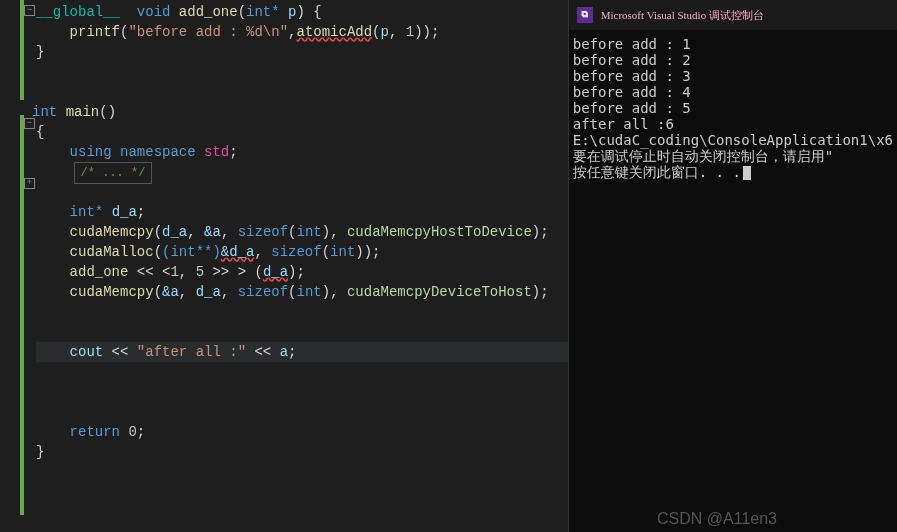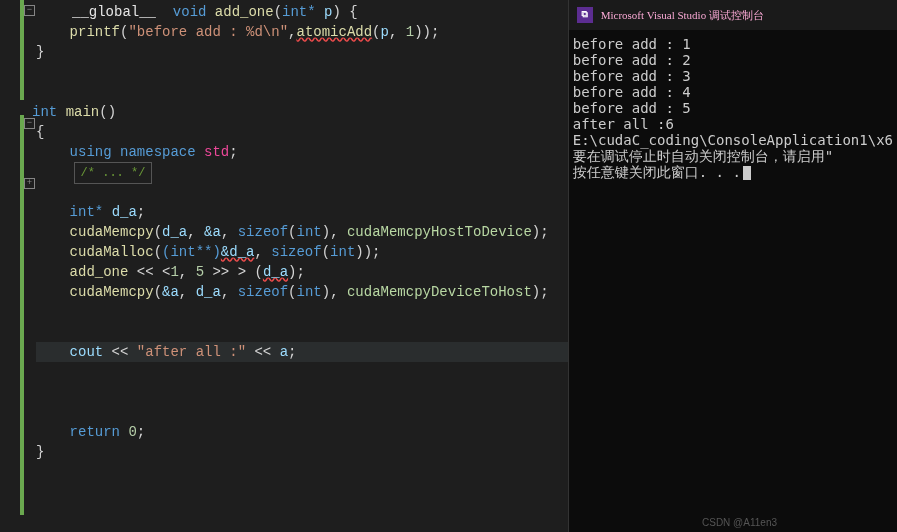--- a/index.html
+++ b/index.html
@@ -50,21 +50,21 @@
       position: absolute;
       left: 0;
       width: 4px;
       background: #6aa84f;
     }
     .kw { color: #569cd6; }
     .fn { color: #dcdcaa; }
     .str { color: #ce9178; }
     .num { color: #b5cea8; }
     .var { color: #9cdcfe; }
-    .macro { color: #e5e5e5; padding-left: 36px; }
+    .macro { color: #14b8a6; }
     .ns { color: #ec4899; }
     .enumv { color: #b8d7a3; }
     .squiggle {
       text-decoration: underline wavy #f14c4c;
       text-decoration-skip-ink: none;
     }
     .highlight-line {
       background: #2a2d2e;
     }
     .collapsed-box {
@@ -124,21 +124,21 @@
       height: 14px;
       background: #cccccc;
       vertical-align: text-bottom;
       margin-left: 2px;
     }
     .watermark {
       position: absolute;
       bottom: 4px;
       right: 120px;
       color: #555;
-      font-size: 10px;
+      font-size: 16px;
       font-family: sans-serif;
     }
   </style>
 </head>
 <body>
 
 <div class="editor">
   <div class="green-bar" style="top:0;height:100px;left:20px;"></div>
   <div class="green-bar" style="top:115px;height:400px;left:20px;"></div>
 

